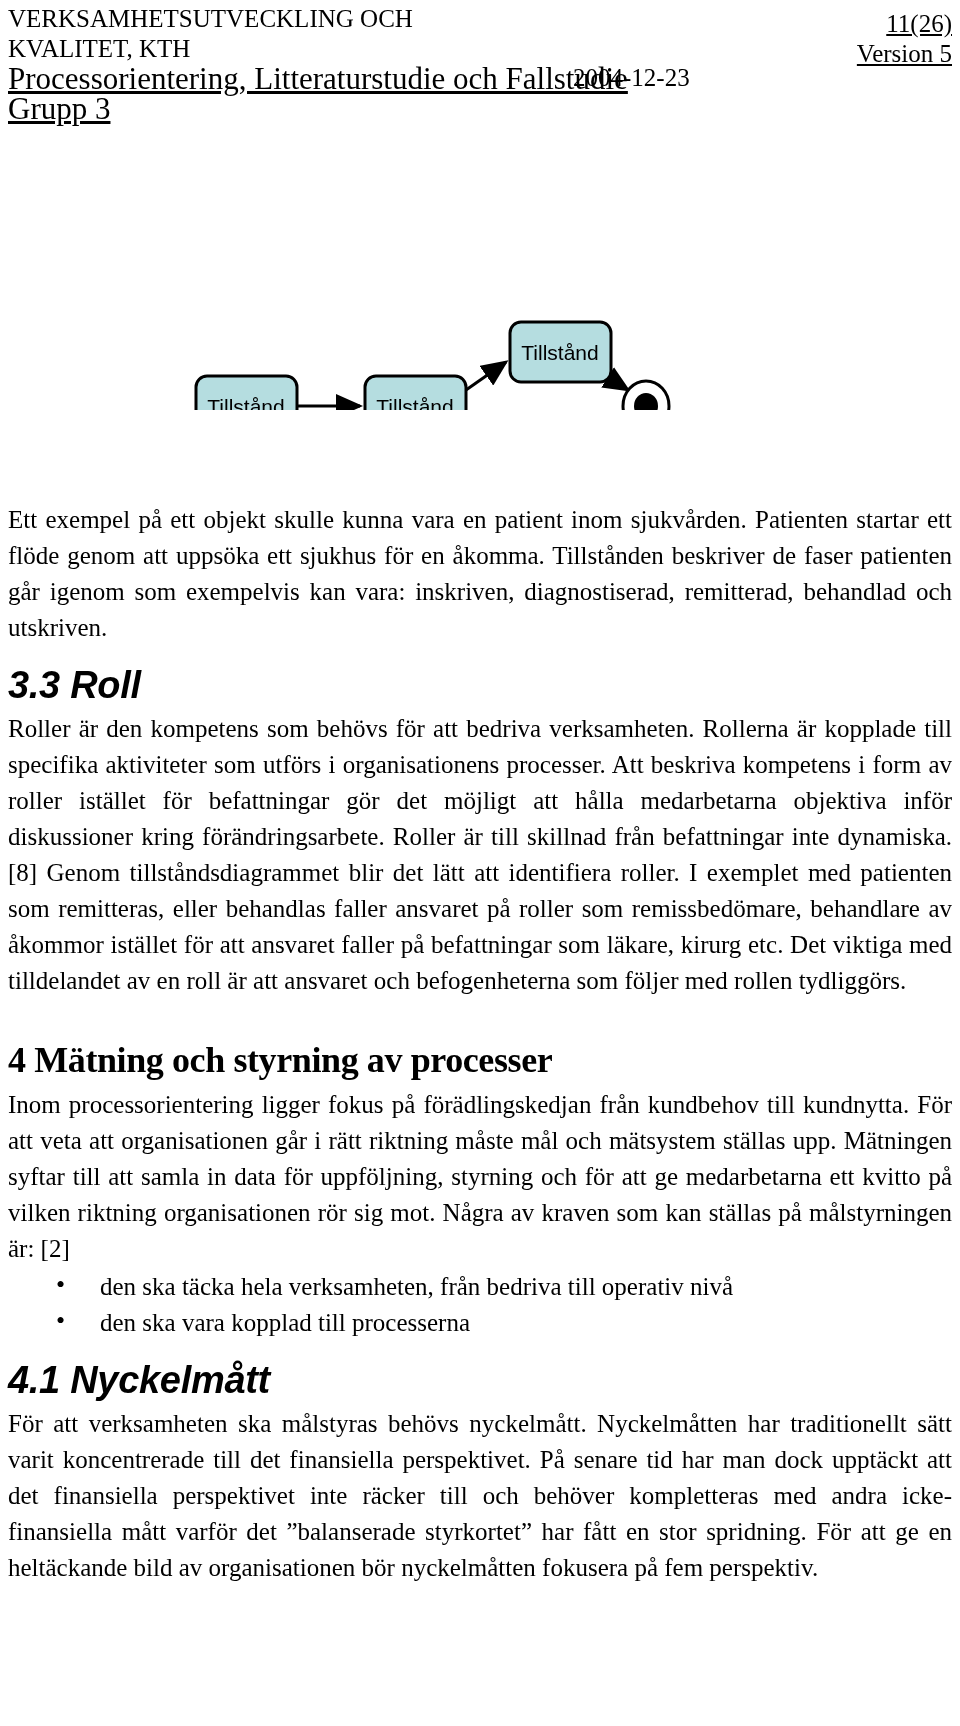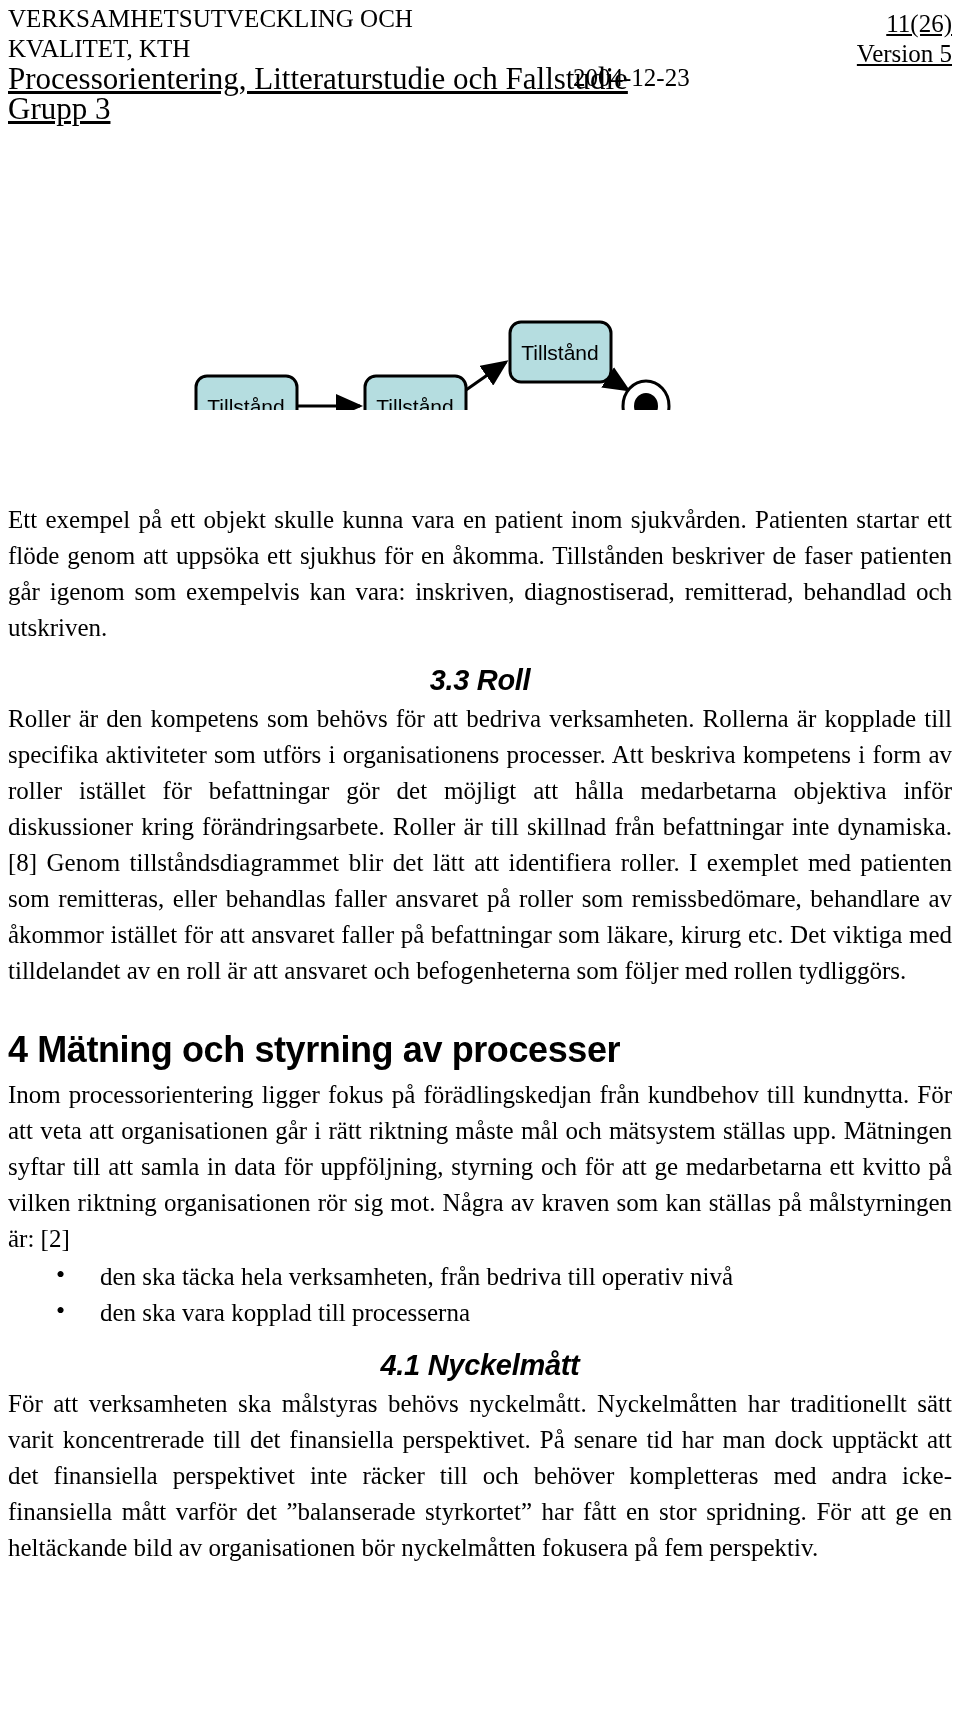--- a/index.html
+++ b/index.html
@@ -96,32 +96,31 @@
     margin: 0 0 0 0;
     font-size: 25px;
     line-height: 36px;
     text-align: justify;
     text-justify: inter-word;
     font-family: "Liberation Serif", "DejaVu Serif", serif;
   }
 
   h3.sub {
     margin: 18px 0 4px 0;
-    font-size: 29px;
+    font-size: 38px;
     font-weight: bold;
     font-style: italic;
     font-family: "Liberation Sans", "DejaVu Sans", sans-serif;
     letter-spacing: -0.3px;
-    text-align: center;
   }
   h2.chapter {
     margin: 40px 0 6px 0;
     font-size: 36px;
     font-weight: bold;
-    font-family: Liberation Sans, sans-serif;
+    font-family: Liberation Serif, serif;
     letter-spacing: -0.4px;
   }
   ul.bullets {
     margin: 2px 0 0 0;
     padding: 0 0 0 48px;
     list-style: none;
   }
   ul.bullets li {
     position: relative;
     font-size: 25px;

